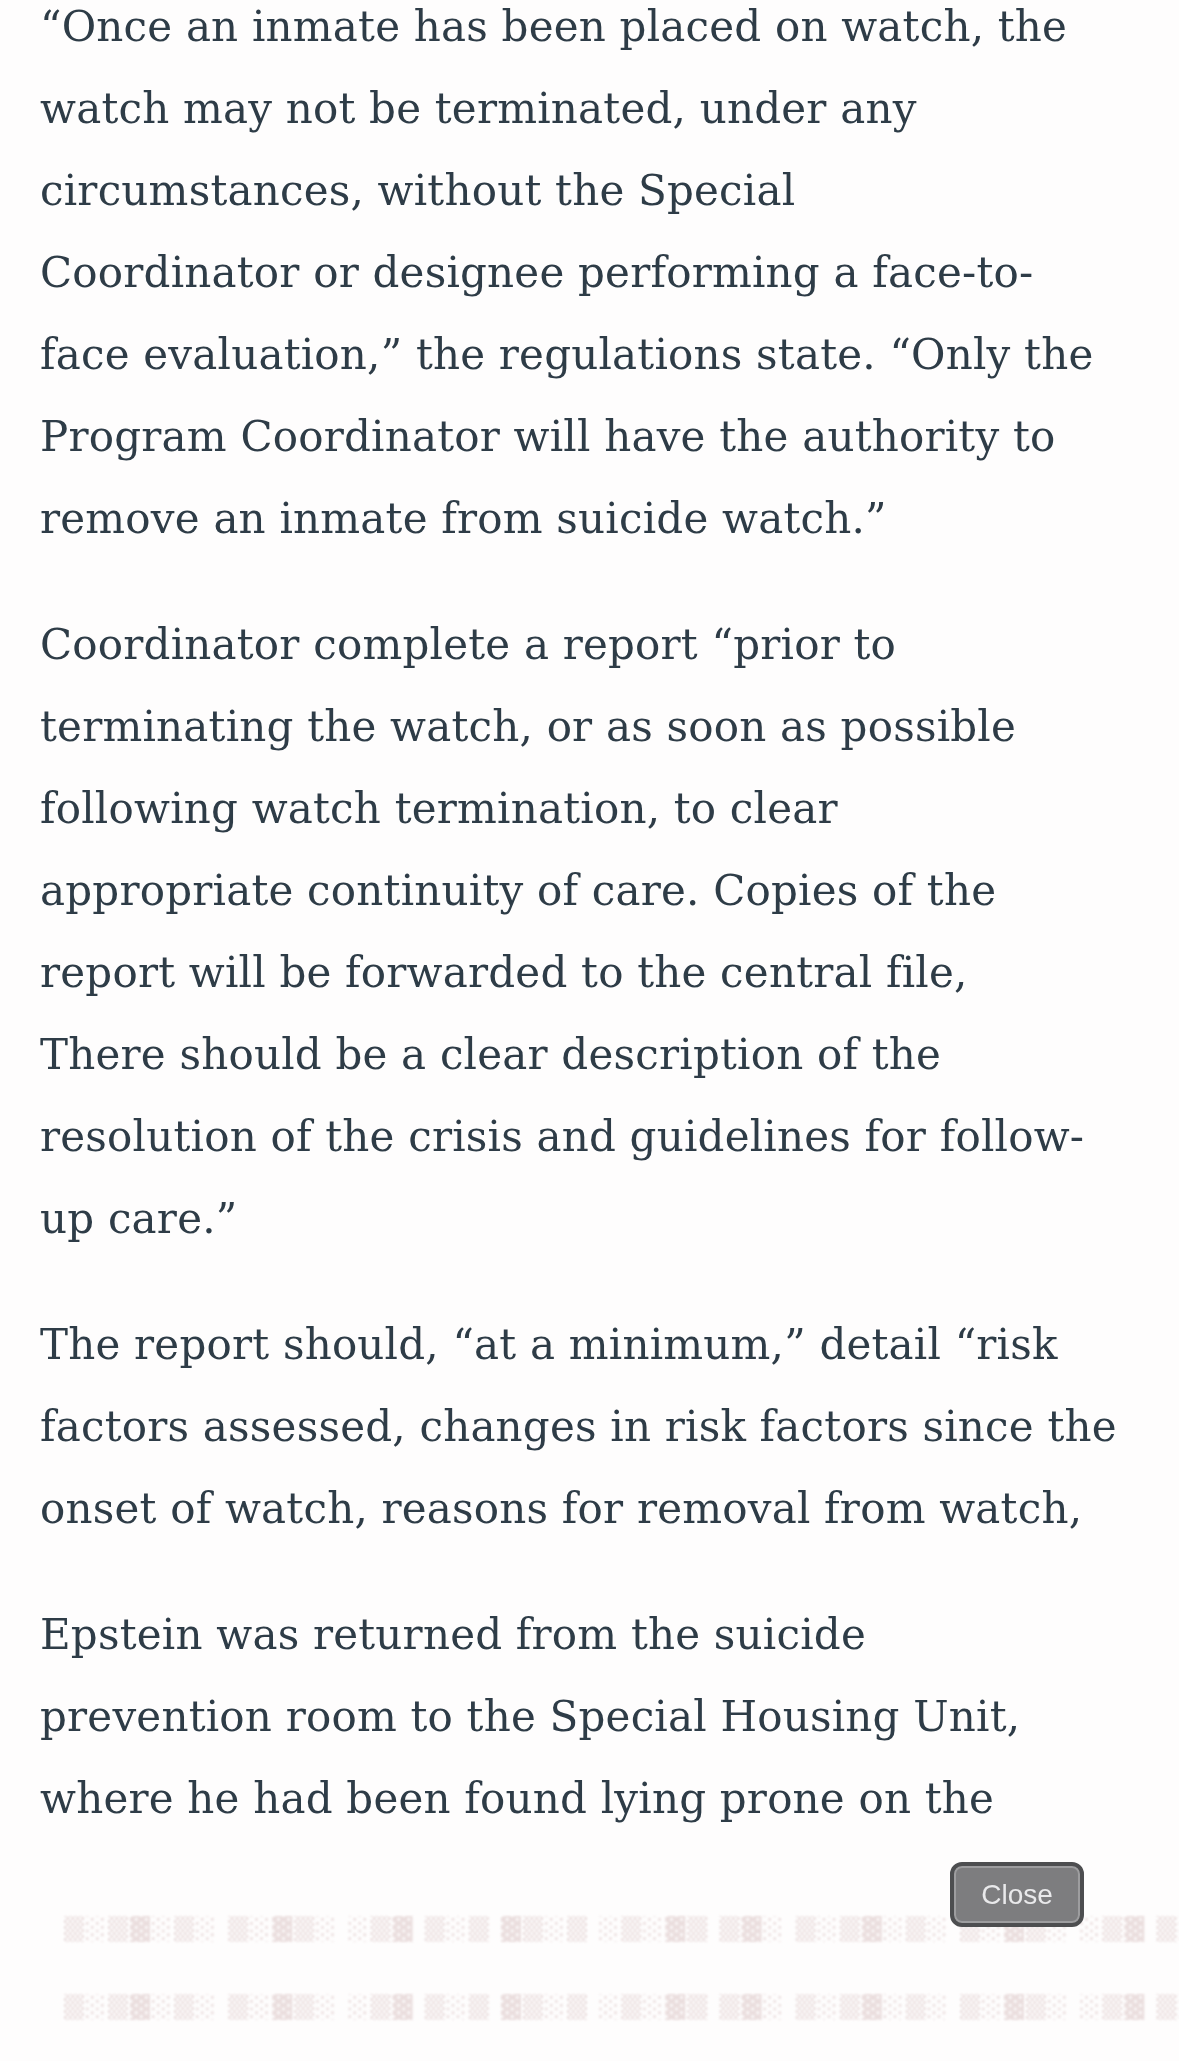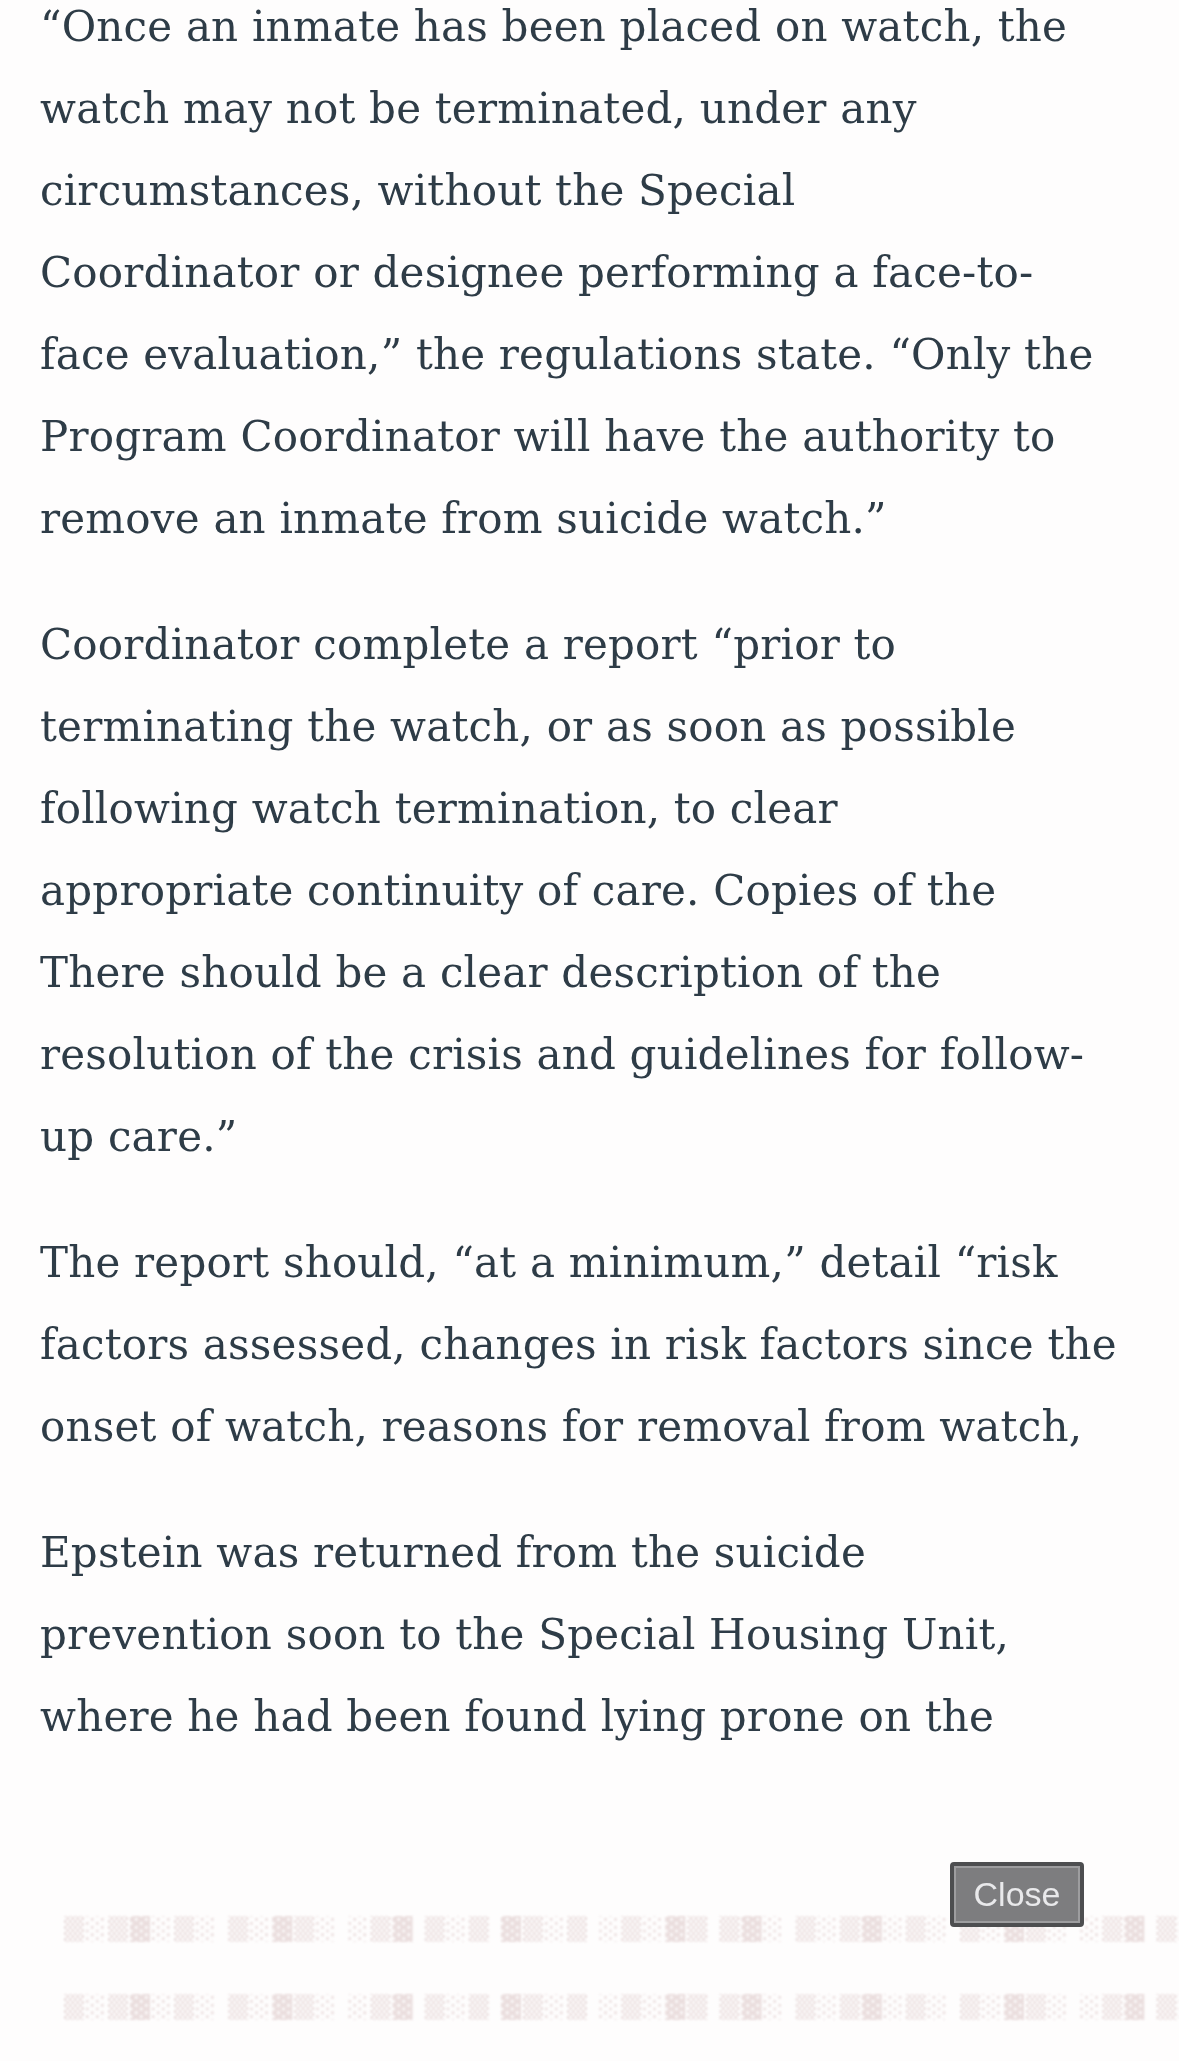--- a/index.html
+++ b/index.html
@@ -59,24 +59,24 @@
   .ghost-2 { top: 154px; }  
   .close-btn {
     position: absolute;
     left: 950px;
     top: 22px;            
     width: 134px;
     height: 65px;
     z-index: 3;
     background: #7d7d7f;
     border: 4px solid #4d4e50;
-    border-radius: 4px;
+    border-radius: 12px;
     color: #e9e9eb;
     font-family: "Liberation Sans", "DejaVu Sans", sans-serif;
-    font-size: 34px;
+    font-size: 28px;
     line-height: 57px;
     text-align: center;
     padding: 0;
     cursor: pointer;
     box-shadow: inset 0 0 0 2px rgba(255,255,255,0.25);
   }
 </style>
 </head>
 <body>
 
@@ -88,32 +88,33 @@
     <div class="line">Coordinator or designee performing a face-to-</div>
     <div class="line">face evaluation,” the regulations state. “Only the</div>
     <div class="line">Program Coordinator will have the authority to</div>
     <div class="line">remove an inmate from suicide watch.”</div>
   </section>
   <section class="para">
     <div class="line">Coordinator complete a report “prior to</div>
     <div class="line">terminating the watch, or as soon as possible</div>
     <div class="line">following watch termination, to clear</div>
     <div class="line">appropriate continuity of care. Copies of the</div>
+    <div class="line">report will be forwarded to the central file,</div>
     <div class="line">There should be a clear description of the</div>
     <div class="line">resolution of the crisis and guidelines for follow-</div>
     <div class="line">up care.”</div>
   </section>
   <section class="para">
     <div class="line">The report should, “at a minimum,” detail “risk</div>
     <div class="line">factors assessed, changes in risk factors since the</div>
     <div class="line">onset of watch, reasons for removal from watch,</div>
   </section>
   <section class="para">
     <div class="line">Epstein was returned from the suicide</div>
-    <div class="line">prevention soon to the Special Housing Unit,</div>
+    <div class="line">prevention room to the Special Housing Unit,</div>
     <div class="line">where he had been found lying prone on the</div>
   </section>
 </main>
 
 <div class="ad-overlay">
   <div class="ghost ghost-1">▒░▒▓░▒░ ▒░▓▒░ ░▒▓ ▒░▒ ▓▒░▒ ░▒░▓▒ ▒▓░ ▒░▒▓░▒░ ▒░▓▒░ ░▒▓ ▒░▒ ▓▒░▒ ░▒░▓▒ ▒▓░ ▒░▒▓░▒░ ▒░▓▒░ ░▒▓ ▒░▒ ▓▒░▒ ░▒░▓▒ ▒▓░</div>
   <div class="ghost ghost-2">▒░▒▓░▒░ ▒░▓▒░ ░▒▓ ▒░▒ ▓▒░▒ ░▒░▓▒ ▒▓░ ▒░▒▓░▒░ ▒░▓▒░ ░▒▓ ▒░▒ ▓▒░▒ ░▒░▓▒ ▒▓░ ▒░▒▓░▒░ ▒░▓▒░ ░▒▓ ▒░▒ ▓▒░▒ ░▒░▓▒ ▒▓░</div>
   <button class="close-btn">Close</button>
 </div>
 

